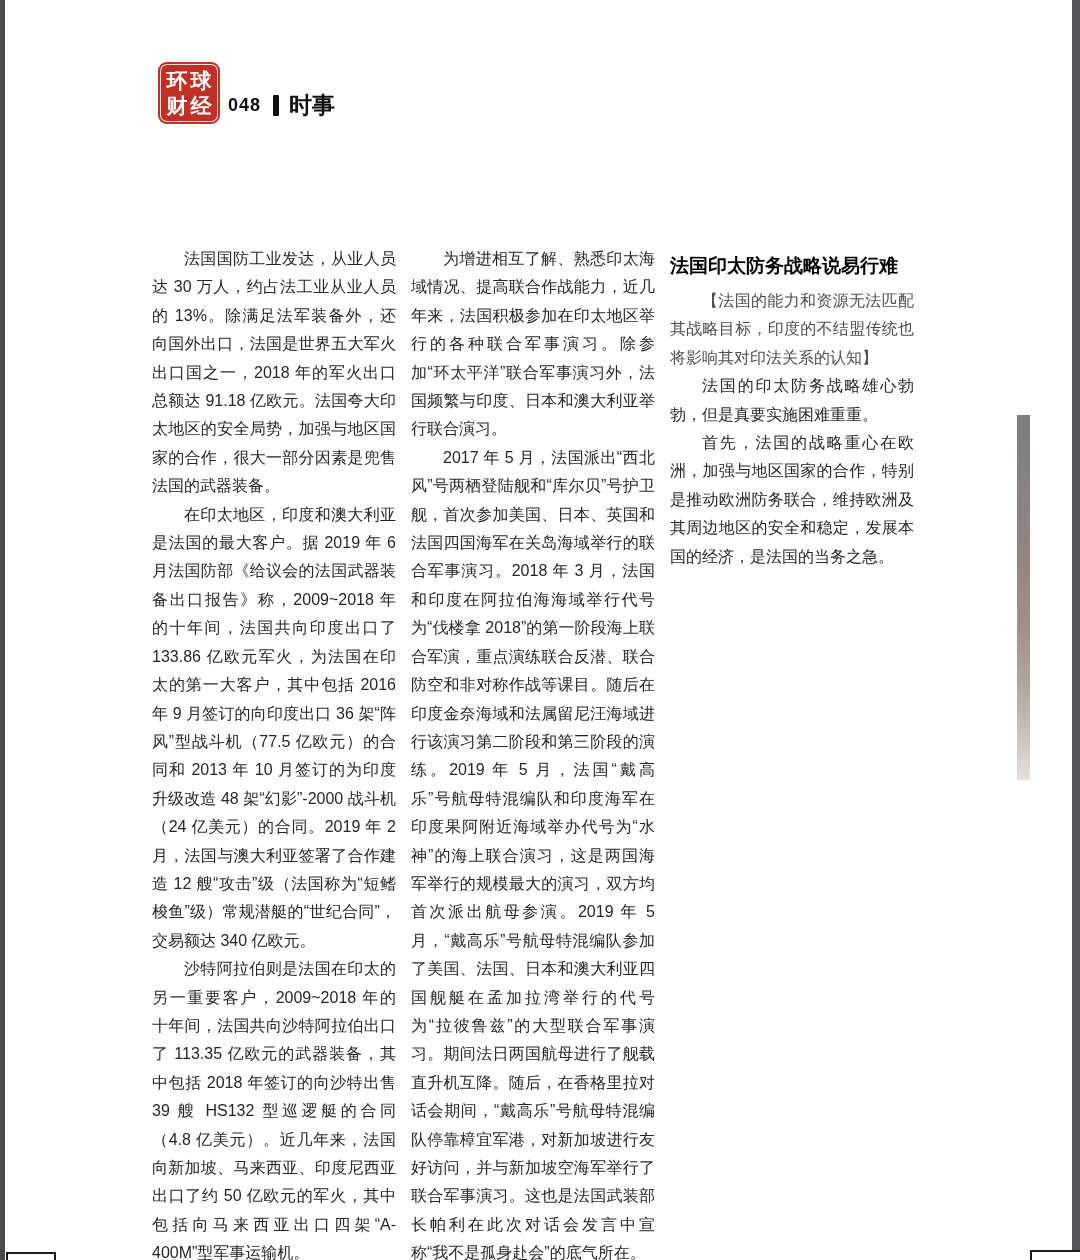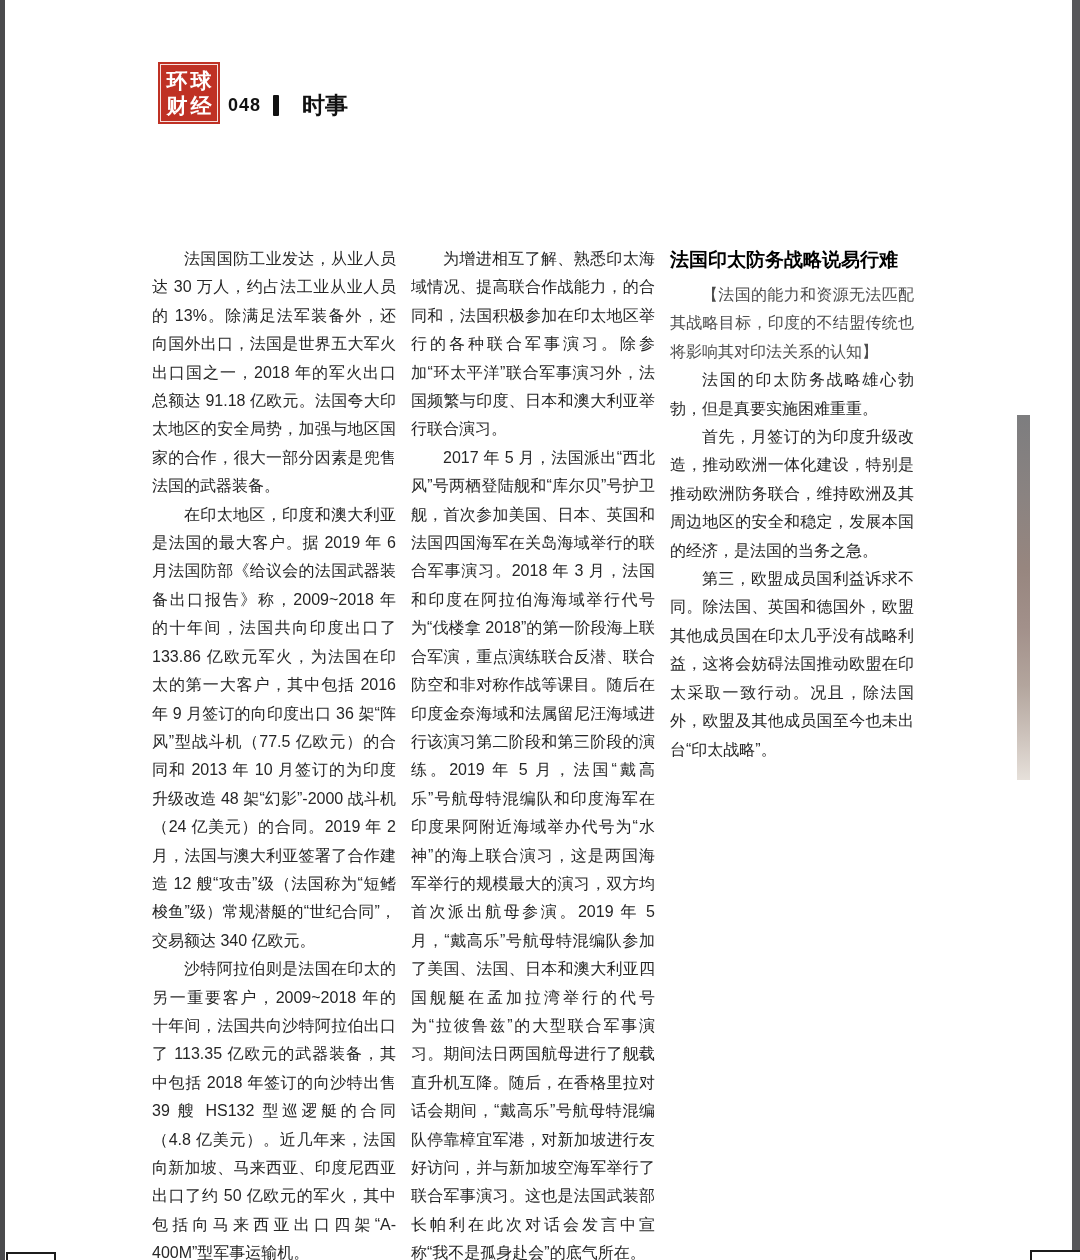--- a/index.html
+++ b/index.html
@@ -10,37 +10,37 @@
   }
   .edge-left  { position:absolute; left:0; top:0; width:5px; height:1260px; background:#4a4a4c; }
   .edge-right { position:absolute; right:0; top:0; width:8px; height:1260px; background:#57575a; }
   .photo-strip {
     position:absolute; left:1017px; top:415px; width:13px; height:365px;
     background:linear-gradient(180deg,#7d7d7f 0%,#8a8381 22%,#97867f 42%,#a2908a 58%,#b3a59d 74%,#cdc3bc 88%,#e6e0da 100%);
   }
   
   .seal {
     position:absolute; left:158px; top:62px; width:62px; height:62px;
-    background:#bf3124; border-radius:0;
+    background:#bf3124; border-radius:9px;
     box-shadow:inset 0 0 0 2px #bf3124, inset 0 0 0 3px rgba(255,255,255,.85);
     display:flex; flex-direction:column; justify-content:center; align-items:center;
     color:#fff; font-weight:bold; font-size:21px; line-height:25px; letter-spacing:3px;
     text-indent:3px;
   }
   .page-info { position:absolute; left:228px; top:90px; display:flex; align-items:center; }
   .page-num { font-size:18px; font-weight:bold; color:#111; letter-spacing:1px; }
   .sep-bar  { width:6px; height:21px; background:#111; margin:0 10px 0 12px; border-radius:1px; }
-  .section-name { font-size:23px; font-weight:bold; color:#111;margin-left:13px; }
+  .section-name { font-size:23px; font-weight:bold; color:#111; }
   
   .columns { position:absolute; left:152px; top:245px; width:762px; display:flex; gap:15px; }
   .col { width:244px; font-size:16px; line-height:28.4px; text-align:justify; color:#262626; }
   .col p { margin:0; }
   .indent { text-indent:2em; }
   .kai { font-family:"DejaVu Serif", serif; color:#333; }
-  .col3-heading { font-size:19px; font-weight:bold; color:#000; line-height:30px; margin:0 0 6px 0; }
+  .col3-heading { font-size:19px; font-weight:bold; color:#000; line-height:30px; margin:6px 0 6px 0; }
   .lead { font-weight:normal; color:#4d4d4d; margin:0 0 28px 0; }
   .end-mark {
     display:inline-block; width:19px; height:18px; border-radius:50%;
     background:radial-gradient(circle at 35% 28%, #ffffff 0%, #ff9c88 12%, #e03020 48%, #8f0d05 88%);
     vertical-align:-3px; margin-left:6px;
   }
   
   .box-bl { position:absolute; left:6px;    top:1252px; width:46px; height:8px;
             border:2px solid #1c1c1c; border-bottom:none; background:#fff; }
   .box-br { position:absolute; left:1030px; top:1250px; width:50px; height:10px;
@@ -69,30 +69,29 @@
   <div class="columns">
 
     <div class="col">
       <p class="indent">法国国防工业发达，从业人员达 30 万人，约占法工业从业人员的 13%。除满足法军装备外，还向国外出口，法国是世界五大军火出口国之一，2018 年的军火出口总额达 91.18 亿欧元。法国夸大印太地区的安全局势，加强与地区国家的合作，很大一部分因素是兜售法国的武器装备。</p>
       <p class="indent">在印太地区，印度和澳大利亚是法国的最大客户。据 2019 年 6 月法国防部《给议会的法国武器装备出口报告》称，2009~2018 年的十年间，法国共向印度出口了 133.86 亿欧元军火，为法国在印太的第一大客户，其中包括 2016 年 9 月签订的向印度出口 36 架“阵风”型战斗机（77.5 亿欧元）的合同和 2013 年 10 月签订的为印度升级改造 48 架“幻影”-2000 战斗机（24 亿美元）的合同。2019 年 2 月，法国与澳大利亚签署了合作建造 12 艘“攻击”级（法国称为“短鳍梭鱼”级）常规潜艇的“世纪合同”，交易额达 340 亿欧元。</p>
       <p class="indent">沙特阿拉伯则是法国在印太的另一重要客户，2009~2018 年的十年间，法国共向沙特阿拉伯出口了 113.35 亿欧元的武器装备，其中包括 2018 年签订的向沙特出售 39 艘 HS132 型巡逻艇的合同（4.8 亿美元）。近几年来，法国向新加坡、马来西亚、印度尼西亚出口了约 50 亿欧元的军火，其中包括向马来西亚出口四架“A-400M”型军事运输机。</p>
 
     </div>
 
     <div class="col">
-      <p class="indent">为增进相互了解、熟悉印太海域情况、提高联合作战能力，的合同和，法国积极参加在印太地区举行的各种联合军事演习。除参加“环太平洋”联合军事演习外，法国频繁与印度、日本和澳大利亚举行联合演习。</p>
+      <p class="indent">为增进相互了解、熟悉印太海域情况、提高联合作战能力，近几年来，法国积极参加在印太地区举行的各种联合军事演习。除参加“环太平洋”联合军事演习外，法国频繁与印度、日本和澳大利亚举行联合演习。</p>
       <p class="indent">2017 年 5 月，法国派出“西北风”号两栖登陆舰和“库尔贝”号护卫舰，首次参加美国、日本、英国和法国四国海军在关岛海域举行的联合军事演习。2018 年 3 月，法国和印度在阿拉伯海海域举行代号为“伐楼拿 2018”的第一阶段海上联合军演，重点演练联合反潜、联合防空和非对称作战等课目。随后在印度金奈海域和法属留尼汪海域进行该演习第二阶段和第三阶段的演练。2019 年 5 月，法国“戴高乐”号航母特混编队和印度海军在印度果阿附近海域举办代号为“水神”的海上联合演习，这是两国海军举行的规模最大的演习，双方均首次派出航母参演。2019 年 5 月，“戴高乐”号航母特混编队参加了美国、法国、日本和澳大利亚四国舰艇在孟加拉湾举行的代号为“拉彼鲁兹”的大型联合军事演习。期间法日两国航母进行了舰载直升机互降。随后，在香格里拉对话会期间，“戴高乐”号航母特混编队停靠樟宜军港，对新加坡进行友好访问，并与新加坡空海军举行了联合军事演习。这也是法国武装部长帕利在此次对话会发言中宣称“我不是孤身赴会”的底气所在。</p>
     </div>
 
     <div class="col">
       <h2 class="col3-heading">法国印太防务战略说易行难</h2>
       <p class="lead indent">【法国的能力和资源无法匹配其战略目标，印度的不结盟传统也将影响其对印法关系的认知】</p>
       <p class="indent">法国的印太防务战略雄心勃勃，但是真要实施困难重重。</p>
-      <p class="indent">首先，月签订的为印度升级改造，推动欧洲一体化建设，特别是推动欧洲防务联合，维持欧洲及其周边地区的安全和稳定，发展本国的经济，是法国的当务之急。</p>
-      <p class="indent">第三，欧盟成员国利益诉求不同。除法国、英国和德国外，欧盟其他成员国在印太几乎没有战略利益，这将会妨碍法国推动欧盟在印太采取一致行动。况且，除法国外，欧盟及其他成员国至今也未出台“印太战略”。</p>
+      <p class="indent">首先，法国的战略重心在欧洲，加强与地区国家的合作，特别是推动欧洲防务联合，维持欧洲及其周边地区的安全和稳定，发展本国的经济，是法国的当务之急。</p>
     </div>
 
   </div>
 
   <div class="box-bl"></div>
   <div class="box-br"></div>
 
 </div>
 
 </body></html>

